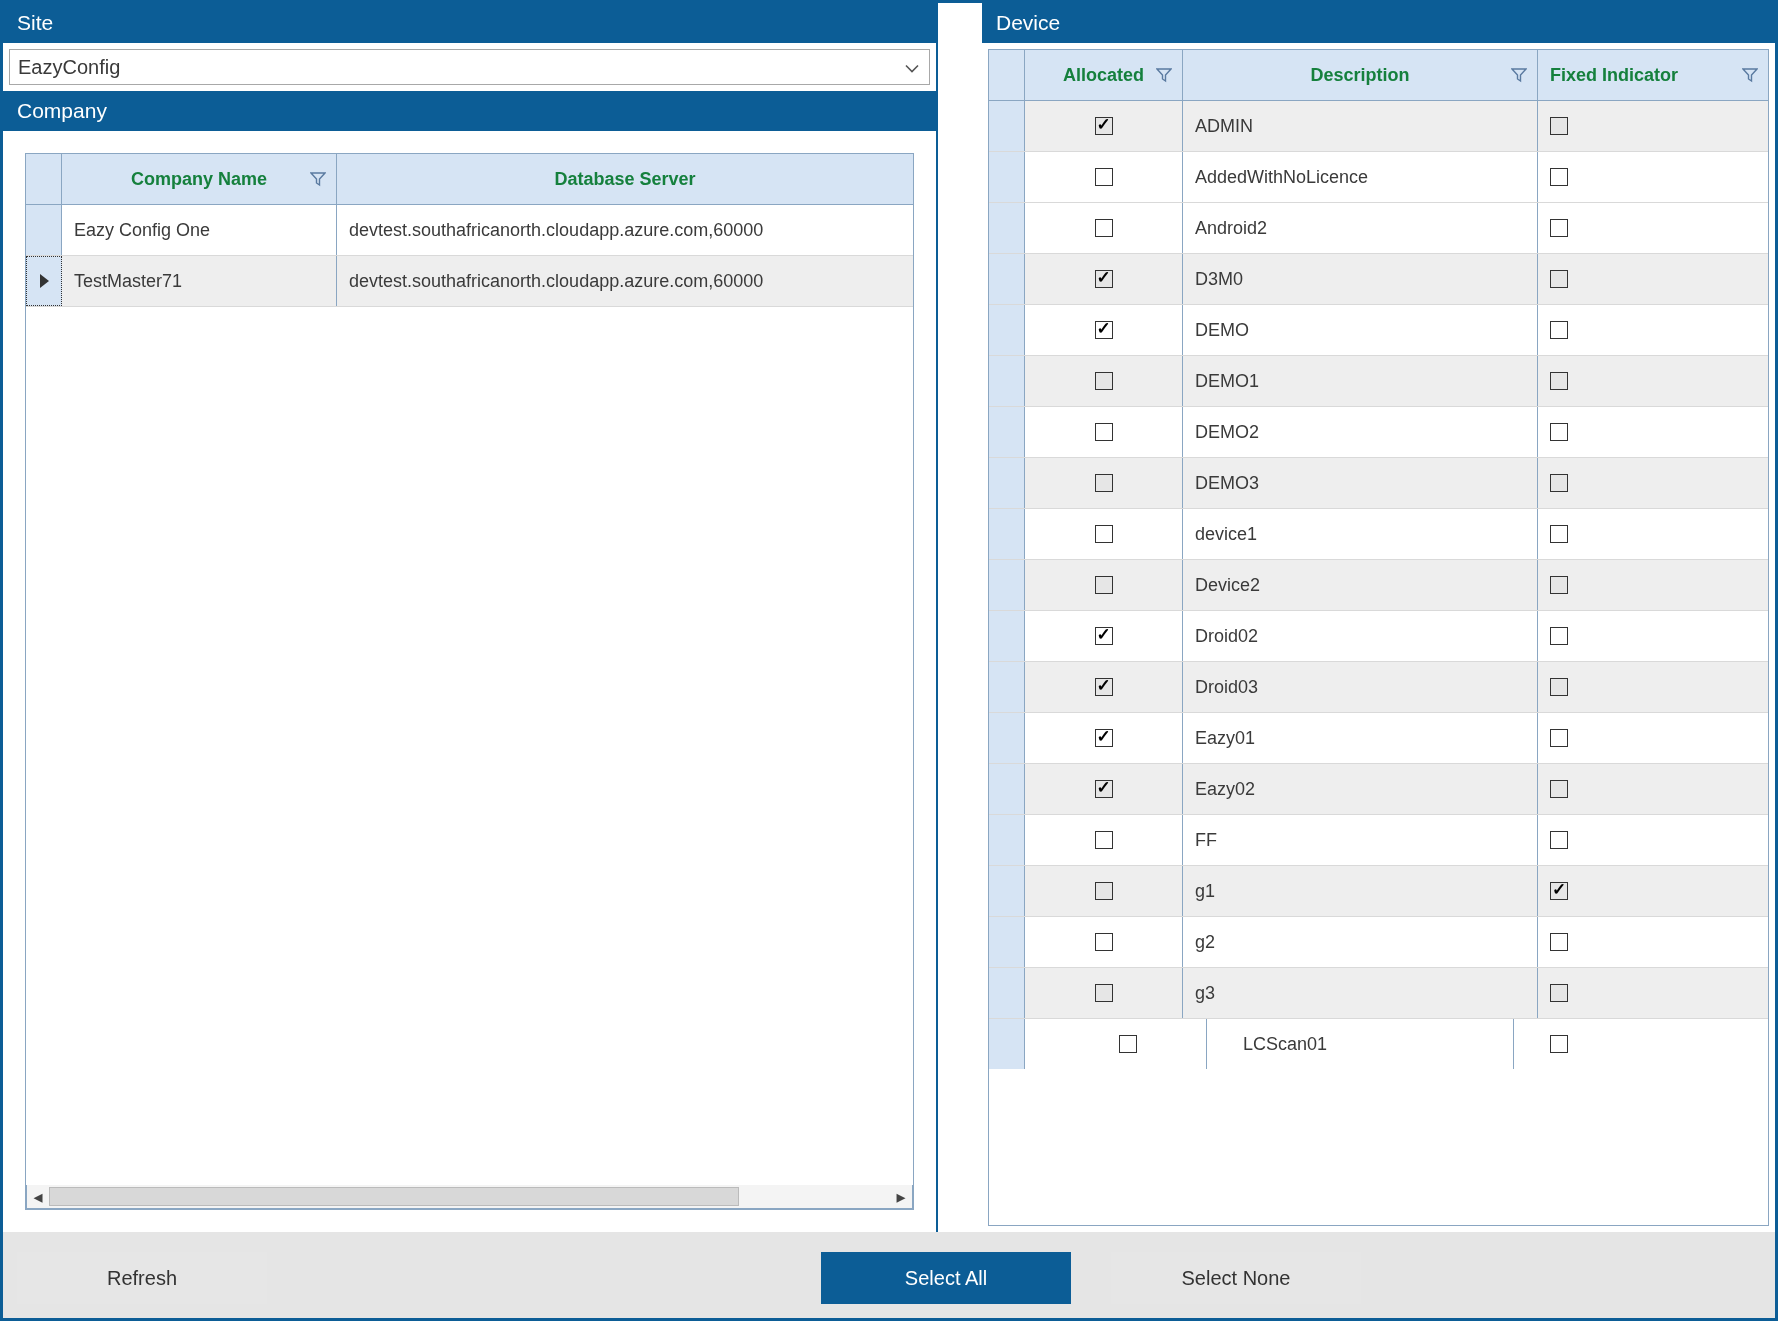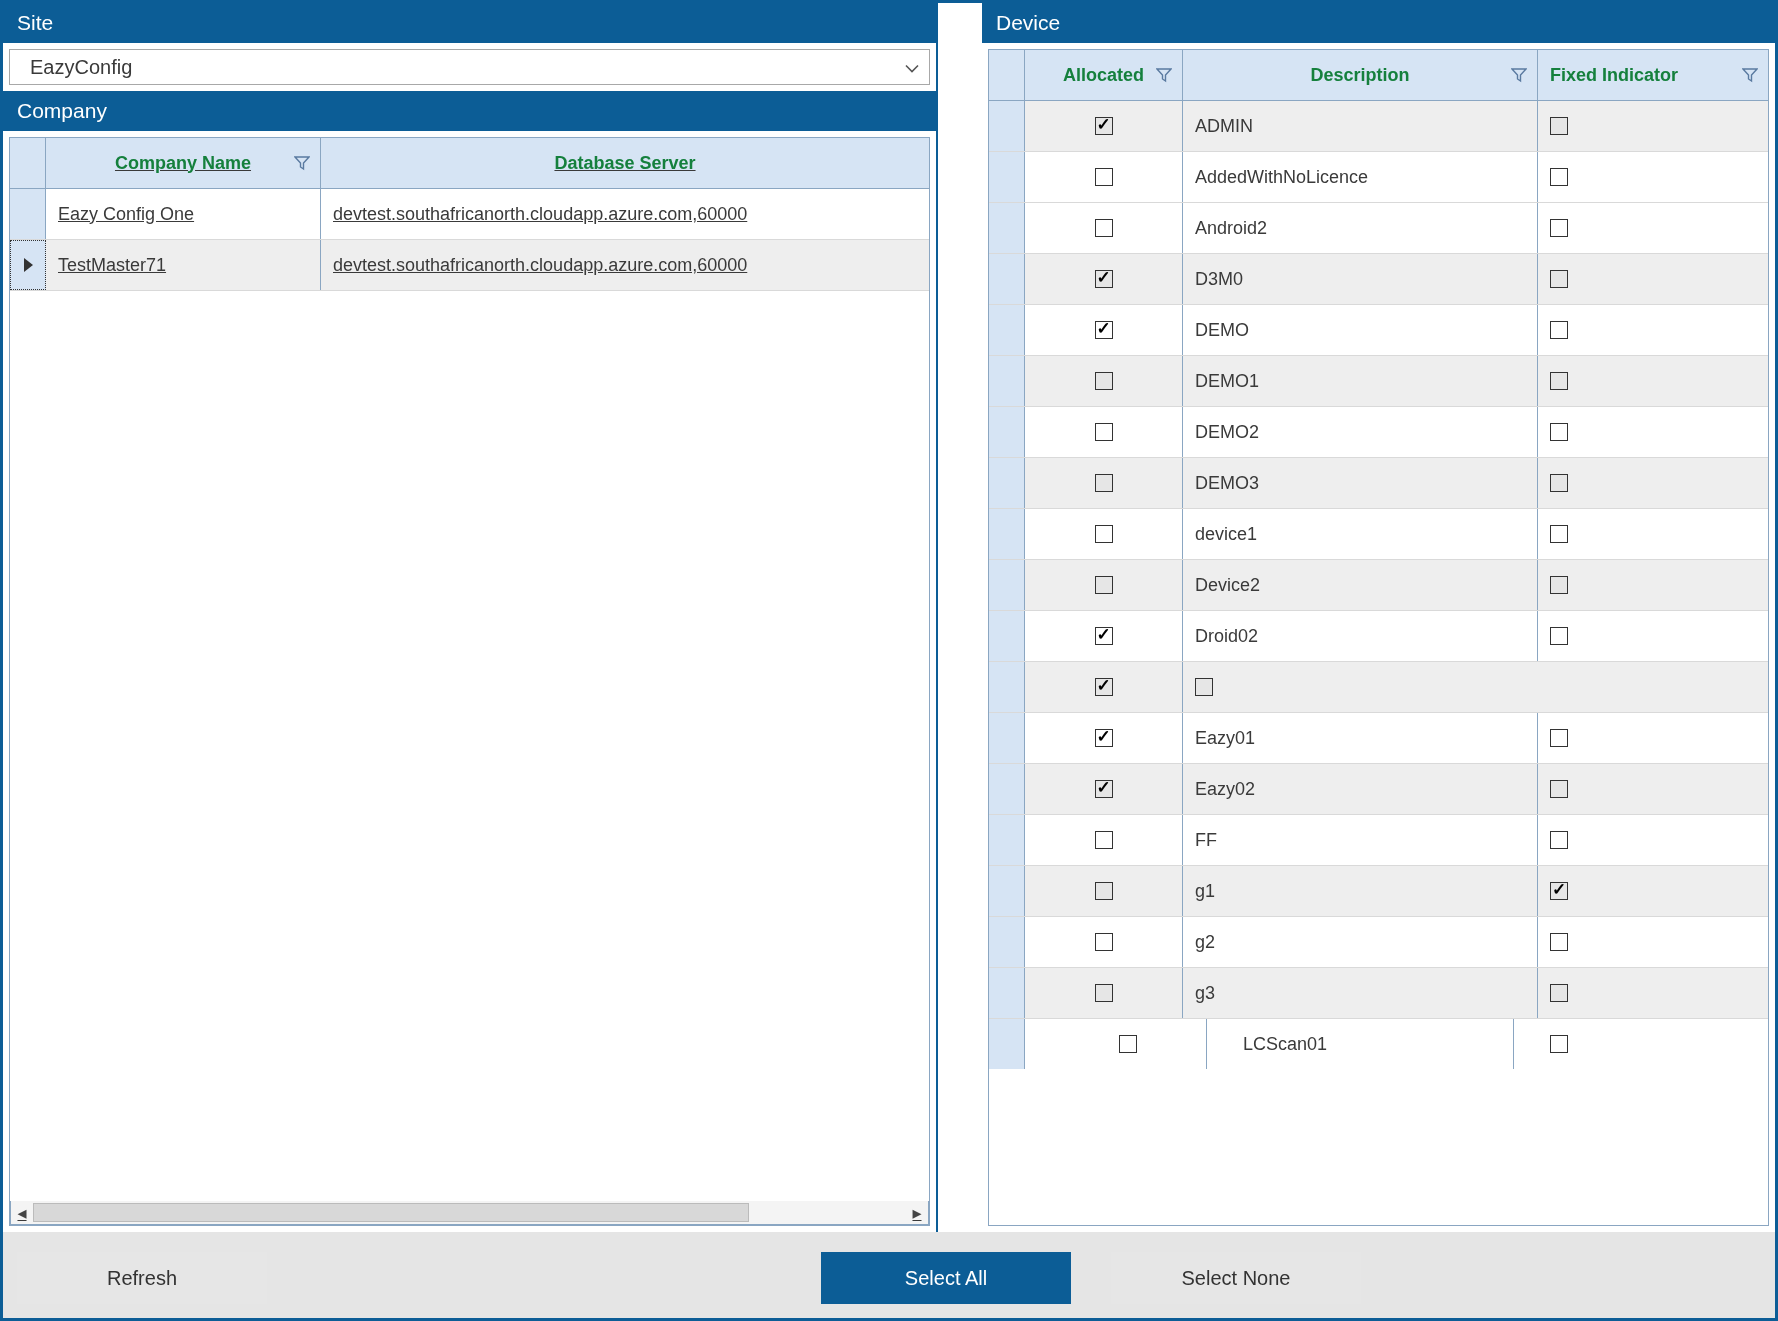--- a/index.html
+++ b/index.html
@@ -42,41 +42,40 @@
   .site-select-wrap {
     padding: 6px 6px;
     background: #fff;
   }
   .site-select {
     width: 100%;
     height: 36px;
     border: 1px solid #a8a8a8;
     background: #fff;
     font-size: 20px;
-    padding: 2px 30px 2px 20px;
+    padding: 2px 30px 2px 8px;
     display: flex;
     align-items: center;
     position: relative;
     cursor: pointer;
   }
   .site-select .chev {
     position: absolute;
     right: 10px;
     top: 50%;
     transform: translateY(-50%);
     color: #555;
   }
   .grid-outer {
     flex: 1;
     display: flex;
     flex-direction: column;
-    padding: 6px;
+    padding: 22px;
     background: #fff;
     min-height: 0;
-    text-decoration: underline;
   }
   .grid {
     border: 1px solid #8aa6c2;
     background: #fff;
     flex: 1;
     display: flex;
     flex-direction: column;
     min-height: 0;
     overflow: hidden;
   }
@@ -430,20 +429,21 @@
               <div class="gcell col-dv-desc">Droid02</div>
               <div class="gcell col-dv-fixed">
                 <span class="chk"></span>
               </div>
             </div>
             <div class="grid-row alt">
               <div class="gcell row-selector"></div>
               <div class="gcell col-dv-alloc">
                 <span class="chk checked alt-disabled"></span>
               </div>
+              <div class="gcell col-dv-desc">Droid03</div>
               <div class="gcell col-dv-fixed">
                 <span class="chk alt-disabled"></span>
               </div>
             </div>
             <div class="grid-row">
               <div class="gcell row-selector"></div>
               <div class="gcell col-dv-alloc">
                 <span class="chk checked"></span>
               </div>
               <div class="gcell col-dv-desc">Eazy01</div>

